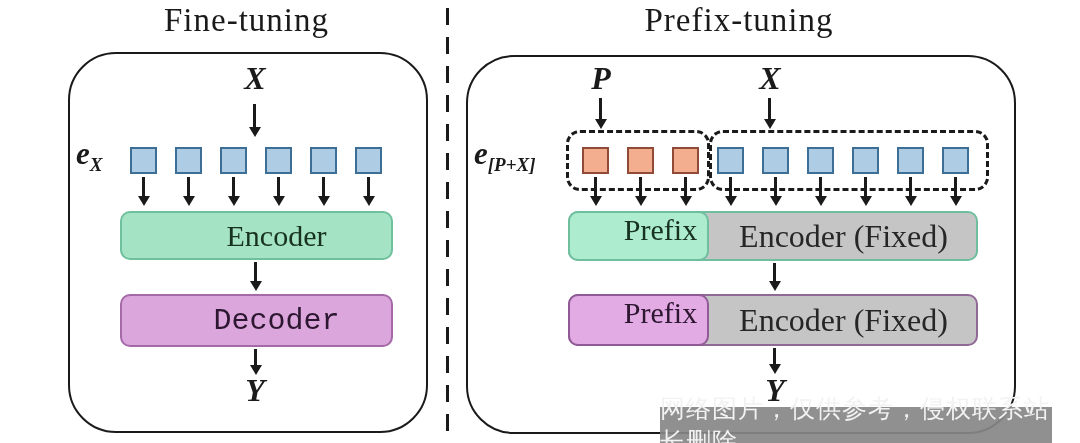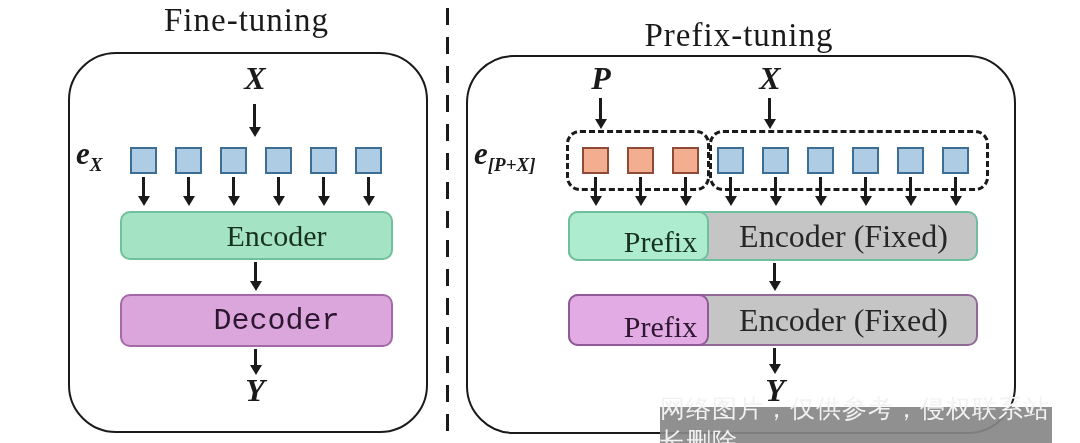--- a/index.html
+++ b/index.html
@@ -50,21 +50,21 @@
            font-size:30px;padding-left:40px; }
   .enc-block { background:var(--encoder-green,#a5e3c5); border:2px solid var(--encoder-green-border,#6fc09c); color:#17321f; }
   .dec-block { background:var(--decoder-purple,#dba6dc); border:2px solid var(--decoder-purple-border,#a569a8); color:#2c1630;font-family:Liberation Mono, monospace; }
 
   
   .bar { box-sizing:border-box; border-radius:10px; background:var(--fixed-gray,#c5c5c5); }
   .bar.green-border { border:2px solid var(--prefix-green-border,#6fbf9f); }
   .bar.purple-border{ border:2px solid #8f6a94; }
   .bar .prefix-seg {
     position:absolute; left:-2px; top:-2px; bottom:-2px; width:141px; box-sizing:border-box;
-    border-radius:10px; display:flex; align-items:flex-end; justify-content:center; font-size:30px;padding-left:44px;
+    border-radius:10px; display:flex; align-items:flex-start; justify-content:center; font-size:30px;padding-left:44px;
   }
   .prefix-seg.green { background:var(--prefix-green,#aeeccf); border:2px solid var(--prefix-green-border,#6fbf9f); color:#17321f; }
   .prefix-seg.purple{ background:var(--prefix-purple,#e2abe4); border:2px solid var(--prefix-purple-border,#8f5a96); color:#2c1630; }
   .bar .fixed-lbl {
     position:absolute; left:141px; right:0; top:0; bottom:0;
     display:flex; align-items:center; justify-content:center; font-size:32px; color:#262626;
   }
 
   
   .watermark {
@@ -72,21 +72,21 @@
     font-family:"Liberation Sans", sans-serif; font-size:25px;
     display:flex; align-items:center; justify-content:center; z-index:10; letter-spacing:1px;
   }
 </style>
 </head>
 <body>
 
 <div id="stage">
 
   <div class="abs panel-title" style="left:68px; top:2px; width:357px;">Fine-tuning</div>
-  <div class="abs panel-title" style="left:466px; top:17px; width:546px;">Prefix-tuning</div>
+  <div class="abs panel-title" style="left:466px; top:2px; width:546px;">Prefix-tuning</div>
 
   <div class="abs divider-v" style="left:446px; top:8px; height:435px;"></div>
 
   <div class="abs panel-box" style="left:68px; top:52px; width:356px; height:377px;"></div>
 
   <div class="abs math" style="left:200px; top:60px; width:110px; text-align:center;">X</div>
   <div class="arr abs" style="left:253px; top:104px; height:24px;"></div>
 
   <div class="abs math-e" style="left:76px; top:136px;"><span>e</span><span class="sub">X</span></div>
 

